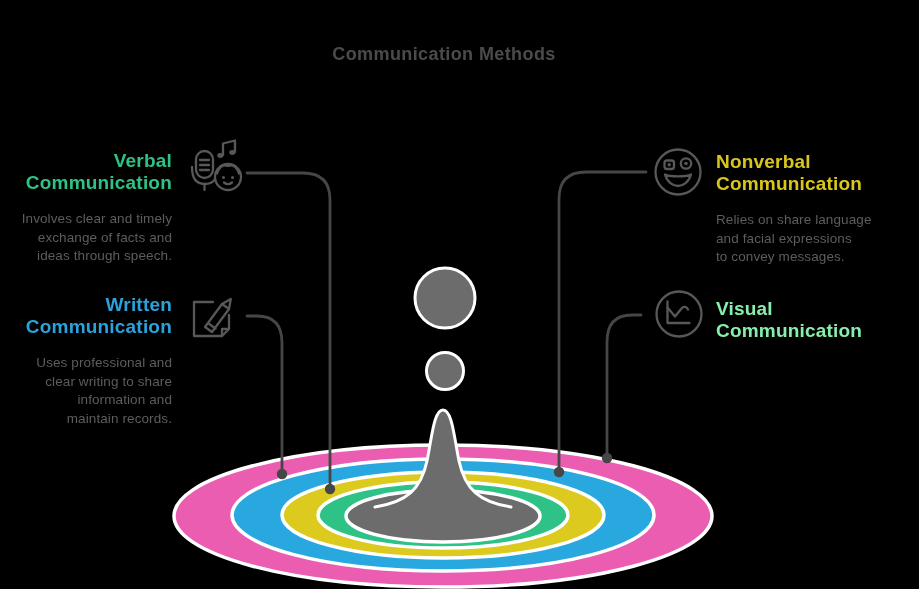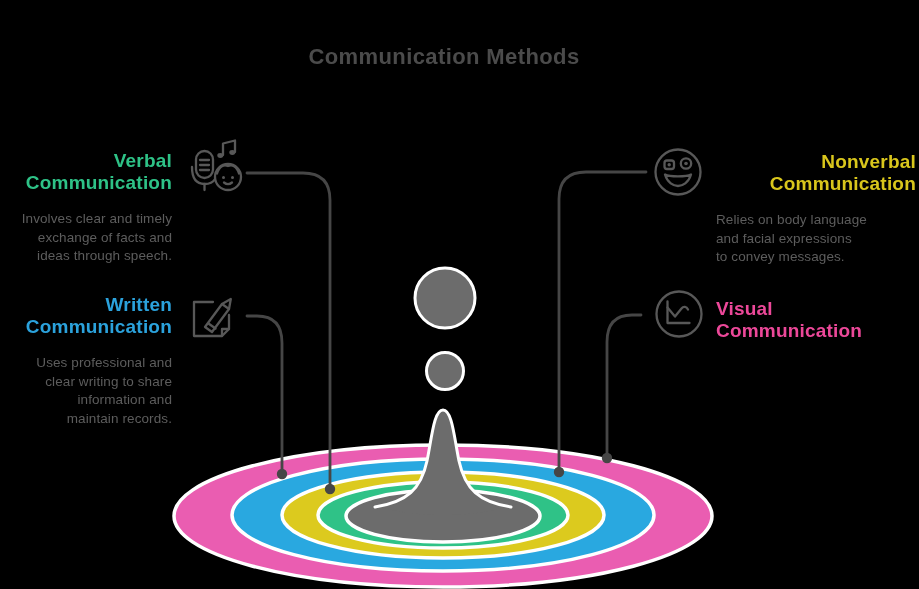--- a/index.html
+++ b/index.html
@@ -2,21 +2,21 @@
 <html style="--title: #4b4b4b; --body-text: #5d5d5d; --connector: #464646; --icon-stroke: #585858; --ring-pink: #ea5db1; --ring-blue: #29a8e0; --ring-yellow: #dcca1e; --ring-green: #2fc287; --splash-gray: #6c6c6c; --ring-outline: #ffffff;"><head>
 <meta charset="utf-8">
 <style>
   html,body{margin:0;padding:0;background:#000;}
   .canvas{
     position:relative;width:919px;height:589px;overflow:hidden;
     background:#000;font-family:"Liberation Sans",sans-serif;
   }
   .page-title{
     position:absolute;top:44px;left:0;width:888px;text-align:center;
-    font-size:22px;font-weight:700;letter-spacing:.4px;margin:0;
+    font-size:18px;font-weight:700;letter-spacing:.4px;margin:0;
   }
   .gfx{position:absolute;top:0;left:0;z-index:1;}
   .icon{position:absolute;z-index:3;}
   .section{position:absolute;z-index:2;}
   .section .heading{
     font-size:19px;font-weight:700;line-height:22px;letter-spacing:.2px;
     white-space:pre-line;
   }
   .section .desc{
     margin-top:16px;font-size:13.5px;line-height:18.5px;letter-spacing:.1px;
@@ -108,37 +108,37 @@
   </div>
   <svg class="icon" style="left:186px;top:289px" width="54" height="54" viewBox="0 0 54 54">
     <path d="M27 13 H8 V47 H36 L43 40 V26"></path>
     <path d="M36 47 V40 H43"></path>
     <path d="M19 38 L36 15 L43 20 L26 43 Z"></path>
     <path d="M36 15 L44.8 10 L43 20"></path>
     <path d="M22.5 34.5 L29.5 39.5"></path>
   </svg>
 
   <div class="section sec-right" id="sec-nonverbal">
-    <div class="heading" style="color: rgb(217, 198, 28); text-align: right;">Nonverbal
+    <div class="heading" style="color: rgb(217, 198, 28);">Nonverbal
 Communication</div>
-    <div class="desc">Relies on body language
+    <div class="desc">Relies on share language
 and facial expressions
 to convey messages.</div>
   </div>
   <svg class="icon" style="left:652px;top:146px" width="52" height="52" viewBox="0 0 52 52">
     <circle cx="26" cy="26" r="22.5"></circle>
     <rect x="12.5" y="14.5" width="9.5" height="8.5" rx="2.5"></rect>
     <circle class="fill" cx="17.2" cy="18.7" r="1.7"></circle>
     <circle cx="34" cy="17.5" r="5.2"></circle>
     <circle class="fill" cx="34" cy="17.5" r="1.8"></circle>
     <path d="M13 28.5 C17.5 31 34.5 31 39 28.5 C36.5 37 30.5 40 26 40 C21.5 40 15.5 37 13 28.5 Z"></path>
   </svg>
 
   <div class="section sec-right" id="sec-visual">
-    <div class="heading" style="color: #ec4899;">Visual
+    <div class="heading" style="color: #86efac;">Visual
 Communication</div>
   </div>
   <svg class="icon" style="left:653px;top:288px" width="52" height="52" viewBox="0 0 52 52">
     <circle cx="26" cy="26" r="22.5"></circle>
     <path d="M14.5 13.5 V35 H36.5"></path>
     <path d="M14.5 19.5 L22 28.5 L28.5 20.5 C30.5 18 33.5 18.5 35 21.5"></path>
   </svg>
 
 </div>
 

